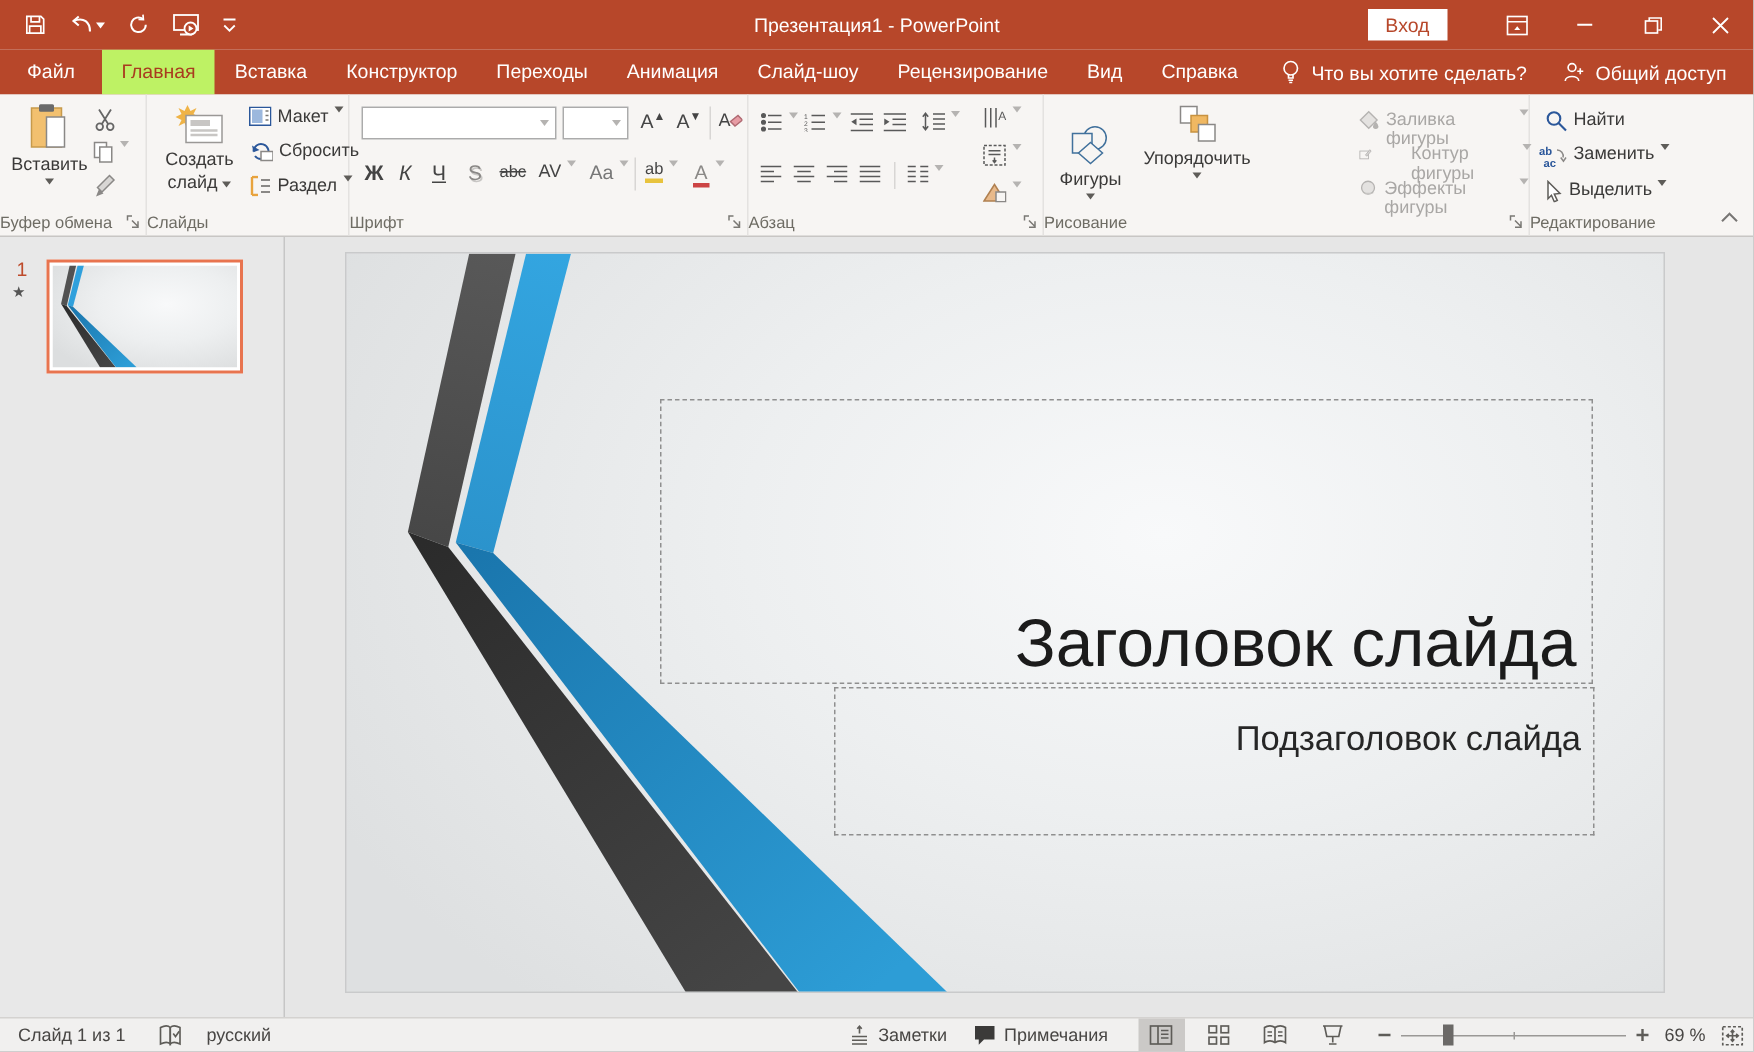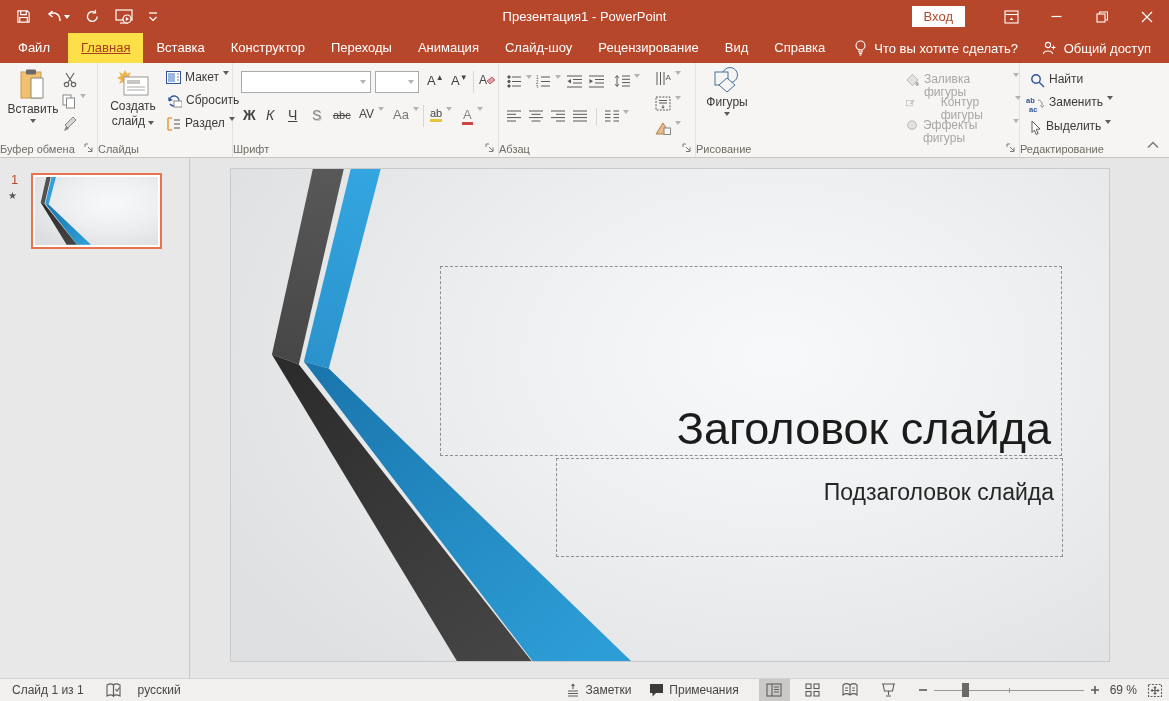--- a/index.html
+++ b/index.html
@@ -12,21 +12,21 @@
   .qat-btn { display:flex; align-items:center; gap:2px; cursor:default; }
   .win-title { position:absolute; left:0; right:0; top:0; height:33px; display:flex; align-items:center; justify-content:center; font-size:13px; color:#fff; }
   .tb-right { margin-left:auto; display:flex; align-items:center; height:33px; position:relative; z-index:2; }
   .signin-btn { background:#fff; color:#B7472A; font-size:13px; padding:3px 12px; margin-right:24px; }
   .winbtn { width:45px; height:33px; display:flex; align-items:center; justify-content:center; }
 
   
   .tabrow { height:30px; background:#B7472A; display:flex; align-items:stretch; color:#fff; }
   .tab { font-size:13px; padding:7px 13px 0 13px; white-space:nowrap; }
   .tab.file { padding:7px 18px 0 18px; }
-  .tab.active { background:#fde047; color:#A93C1F;text-decoration:underline; }
+  .tab.active { background:#bef264; color:#A93C1F; }
   .tellme { display:flex; align-items:center; gap:7px; margin-left:16px; font-size:13px; white-space:nowrap; }
   .share { margin-left:auto; display:flex; align-items:center; gap:7px; font-size:13px; padding-right:18px; white-space:nowrap; }
 
   
   .ribbon { height:95px; background:#F7F5F3; border-bottom:1px solid #C8C6C4; display:flex; position:relative; }
   .rgroup { position:relative; height:100%; border-right:1px solid #E4E2E0; flex:0 0 auto; }
   .glabel { position:absolute; bottom:2px; left:0; right:0; font-size:11px; color:#6E6C64; }
   .launcher { position:absolute; right:3px; bottom:4px; }
   .rtext { font-size:12px; color:#3B3A39; line-height:13px; }
   .dis { color:#A9A7A5 !important; }
@@ -394,27 +394,36 @@
       </span>
       <div class="glabel">Абзац</div>
       <span class="launcher">
         <svg width="10" height="10" viewBox="0 0 10 10" stroke="#7A7874" fill="none" stroke-width="1">
             <path d="M1 4 V1 h3 M4 4 l4 4 M8 4.5 V8.5 H4"></path>
           </svg>
       </span>
     </div>
 
     <div class="rgroup" style="width:324px">
-      <div class="bigbtn" style="left:6px; top:3px; width:50px;align-items:center;">
+      <div class="bigbtn" style="left:6px; top:20px; width:50px;align-items:center;">
         <svg width="32" height="28" viewBox="0 0 32 28" fill="none">
           <circle cx="19" cy="9" r="7.5" stroke="#41719C"></circle>
           <rect x="4" y="6" width="13" height="13" stroke="#41719C" fill="#F7F5F3"></rect>
           <path d="M16 12 L24 19 L16 26 L8 19 z" stroke="#41719C" fill="#F7F5F3"></path>
         </svg>
         <span class="rtext">Фигуры</span>
+        <span class="crt" style="margin-top:3px"></span>
+      </div>
+      <div class="bigbtn" style="left:58px; top:6px; width:88px;">
+        <svg width="28" height="28" viewBox="0 0 28 28">
+          <rect x="3" y="2" width="11" height="11" fill="#fff" stroke="#8A8886"></rect>
+          <rect x="10" y="8" width="11" height="11" fill="#F0B862" stroke="#C89240"></rect>
+          <rect x="15" y="14" width="11" height="11" fill="#fff" stroke="#8A8886"></rect>
+        </svg>
+        <span class="rtext">Упорядочить</span>
         <span class="crt" style="margin-top:3px"></span>
       </div>
       <span class="smallrow" style="left:210px; top:10px;">
         <svg width="15" height="14" viewBox="0 0 15 14" fill="none" stroke="#B5B3B1">
             <path d="M7 1 L13 7 L7 13 L1 7 z" fill="#E4E2E0"></path>
             <path d="M12 9 c2 2 2 4 0 4 c-2 0 -2 -2 0 -4 z" fill="#B5B3B1"></path>
           </svg>
         <span class="rtext dis">Заливка фигуры</span>
         <span class="crt d"></span>
       </span>

